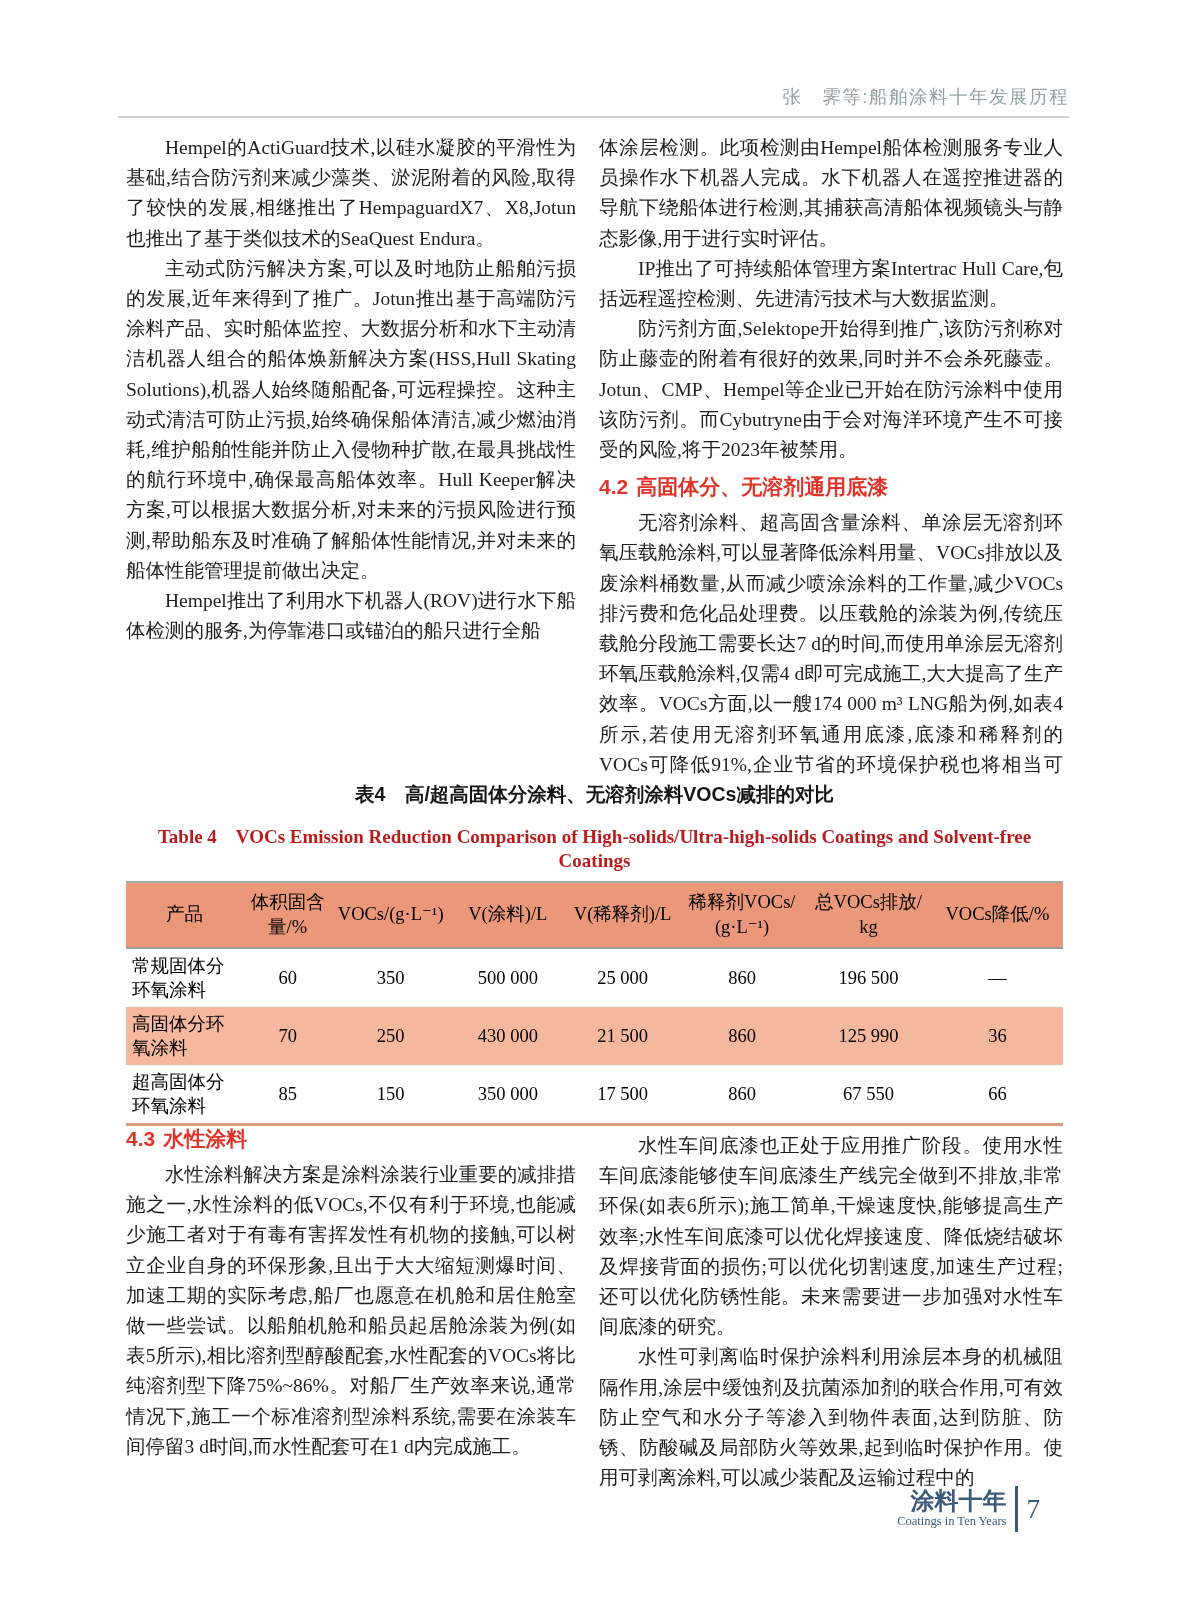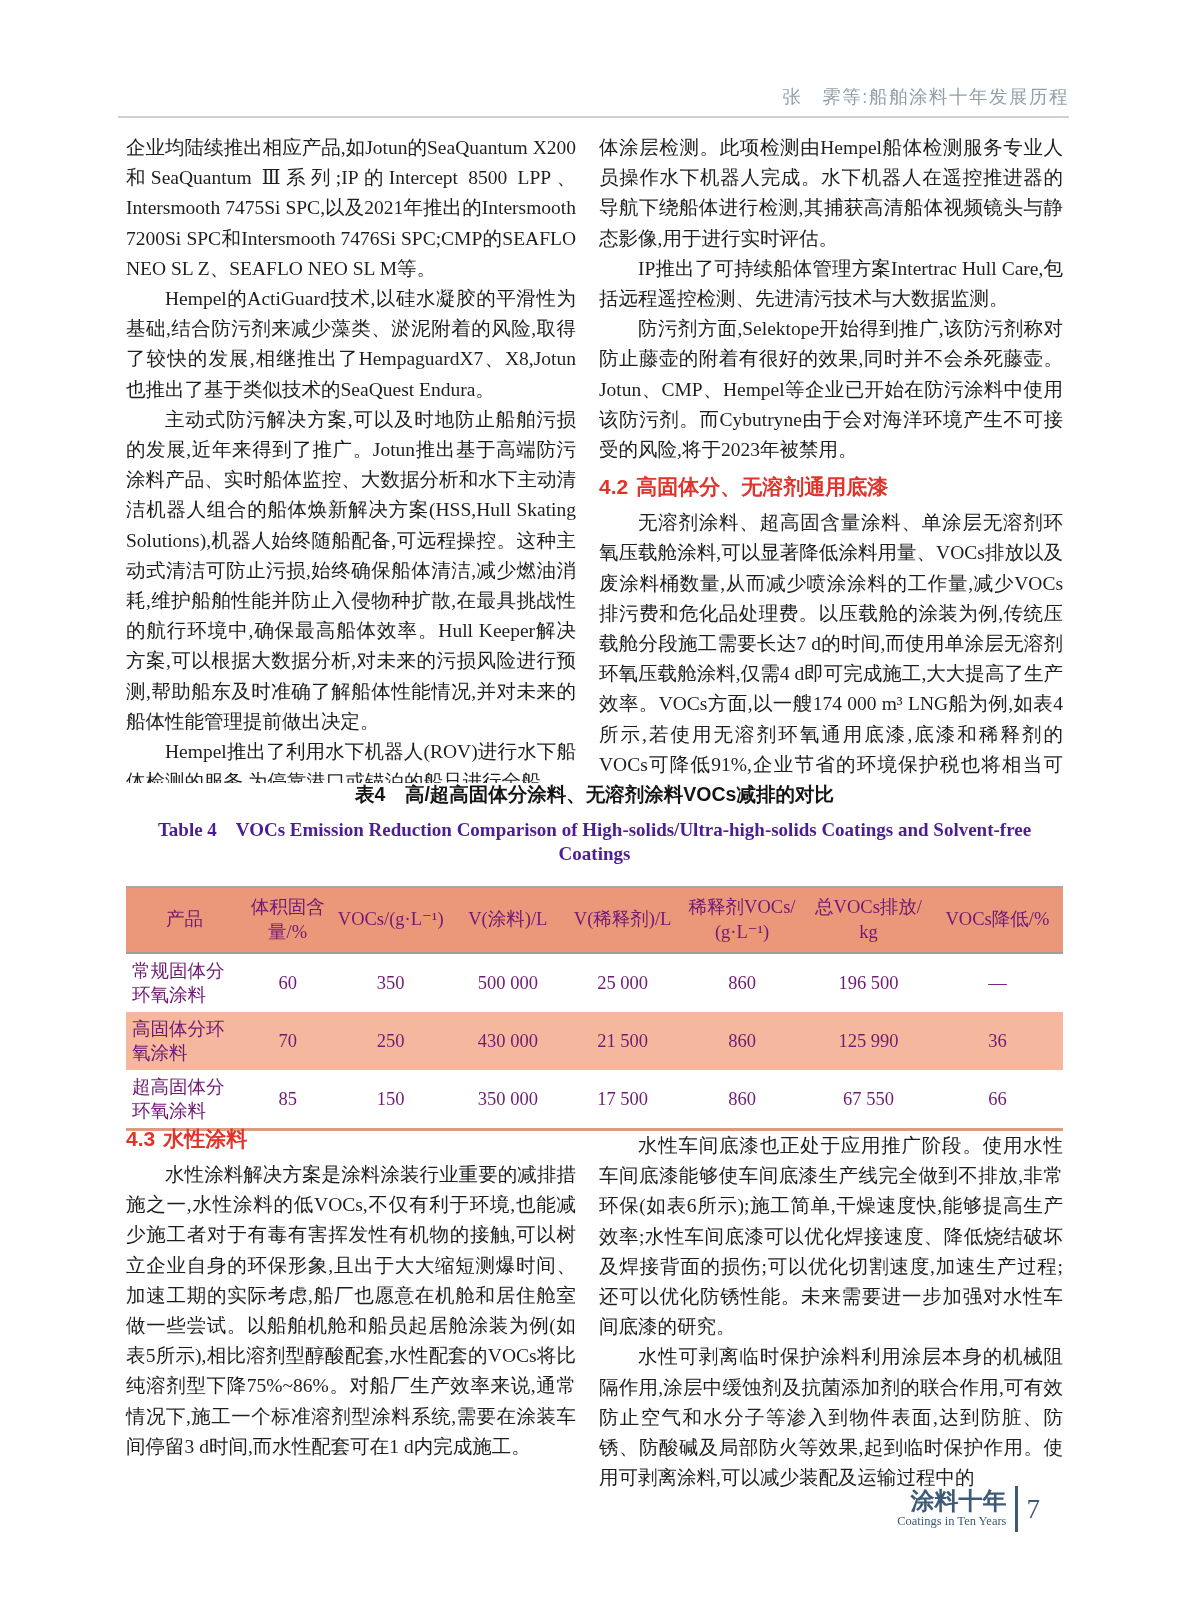--- a/index.html
+++ b/index.html
@@ -29,27 +29,27 @@
   .red-heading {
     margin:7px 0 6px 0; font-family:"Liberation Sans","DejaVu Sans",sans-serif;
     font-weight:bold; font-size:21px; color:#e0342b; line-height:30px;
   }
   .red-heading .sec-num { margin-right:8px; }
 
   
   .table-block { position:absolute; left:126px; top:781px; width:937px; }
   .tbl-title-zh {
     text-align:center; font-family:"Liberation Sans","DejaVu Sans",sans-serif;
-    font-weight:bold; font-size:19.5px; color:#151515; margin-bottom:9px;
+    font-weight:bold; font-size:19.5px; color:#151515; margin-bottom:16px;
   }
   .tbl-title-en {
     text-align:center; font-family:"Liberation Serif","DejaVu Serif",serif;
-    font-weight:bold; font-size:19px; color:#4c1d95; margin-bottom:21px;
+    font-weight:bold; font-size:19px; color:#b91c1c; margin-bottom:9px;
   }
-  table.data { width:100%; border-collapse:collapse; font-size:18.5px; color:#701a75; }
+  table.data { width:100%; border-collapse:collapse; font-size:18.5px; color:#000000; }
   table.data thead th {
     background:#eb9779; font-weight:normal; padding:7px 4px; line-height:1.35;
     border-bottom:2px solid #9e9e9e; vertical-align:middle;
   }
   table.data { border-top:2px solid #a8a8a8; border-bottom:3px solid #dd9c80; }
   table.data td { padding:5px 4px; height:48px; text-align:center; vertical-align:middle; line-height:1.3; }
   table.data td.prod { text-align:left; padding-left:6px; }
   table.data tr.alt { background:#f5b89f; }
 
   
@@ -65,21 +65,20 @@
 
 <div class="page">
 
   <div class="running-header">
     <div class="running-title">张　霁等:船舶涂料十年发展历程</div>
     <div class="header-rule"></div>
   </div>
 
   <div class="columns top-columns">
     <div class="col col-left">
-      <p>企业均陆续推出相应产品,如Jotun的SeaQuantum X200和SeaQuantum Ⅲ系列;IP的Intercept 8500 LPP、Intersmooth 7475Si SPC,以及2021年推出的Intersmooth 7200Si SPC和Intersmooth 7476Si SPC;CMP的SEAFLO NEO SL Z、SEAFLO NEO SL M等。</p>
       <p class="indent">Hempel的ActiGuard技术,以硅水凝胶的平滑性为基础,结合防污剂来减少藻类、淤泥附着的风险,取得了较快的发展,相继推出了HempaguardX7、X8,Jotun也推出了基于类似技术的SeaQuest Endura。</p>
       <p class="indent">主动式防污解决方案,可以及时地防止船舶污损的发展,近年来得到了推广。Jotun推出基于高端防污涂料产品、实时船体监控、大数据分析和水下主动清洁机器人组合的船体焕新解决方案(HSS,Hull Skating Solutions),机器人始终随船配备,可远程操控。这种主动式清洁可防止污损,始终确保船体清洁,减少燃油消耗,维护船舶性能并防止入侵物种扩散,在最具挑战性的航行环境中,确保最高船体效率。Hull Keeper解决方案,可以根据大数据分析,对未来的污损风险进行预测,帮助船东及时准确了解船体性能情况,并对未来的船体性能管理提前做出决定。</p>
       <p class="indent">Hempel推出了利用水下机器人(ROV)进行水下船体检测的服务,为停靠港口或锚泊的船只进行全船</p>
     </div>
     <div class="col col-right">
       <p>体涂层检测。此项检测由Hempel船体检测服务专业人员操作水下机器人完成。水下机器人在遥控推进器的导航下绕船体进行检测,其捕获高清船体视频镜头与静态影像,用于进行实时评估。</p>
       <p class="indent">IP推出了可持续船体管理方案Intertrac Hull Care,包括远程遥控检测、先进清污技术与大数据监测。</p>
       <p class="indent">防污剂方面,Selektope开始得到推广,该防污剂称对防止藤壶的附着有很好的效果,同时并不会杀死藤壶。Jotun、CMP、Hempel等企业已开始在防污涂料中使用该防污剂。而Cybutryne由于会对海洋环境产生不可接受的风险,将于2023年被禁用。</p>
       <h3 class="red-heading"><span class="sec-num">4.2</span><span>高固体分、无溶剂通用底漆</span></h3>
       <p class="indent">无溶剂涂料、超高固含量涂料、单涂层无溶剂环氧压载舱涂料,可以显著降低涂料用量、VOCs排放以及废涂料桶数量,从而减少喷涂涂料的工作量,减少VOCs排污费和危化品处理费。以压载舱的涂装为例,传统压载舱分段施工需要长达7 d的时间,而使用单涂层无溶剂环氧压载舱涂料,仅需4 d即可完成施工,大大提高了生产效率。VOCs方面,以一艘174 000 m³ LNG船为例,如表4所示,若使用无溶剂环氧通用底漆,底漆和稀释剂的VOCs可降低91%,企业节省的环境保护税也将相当可观。</p>

